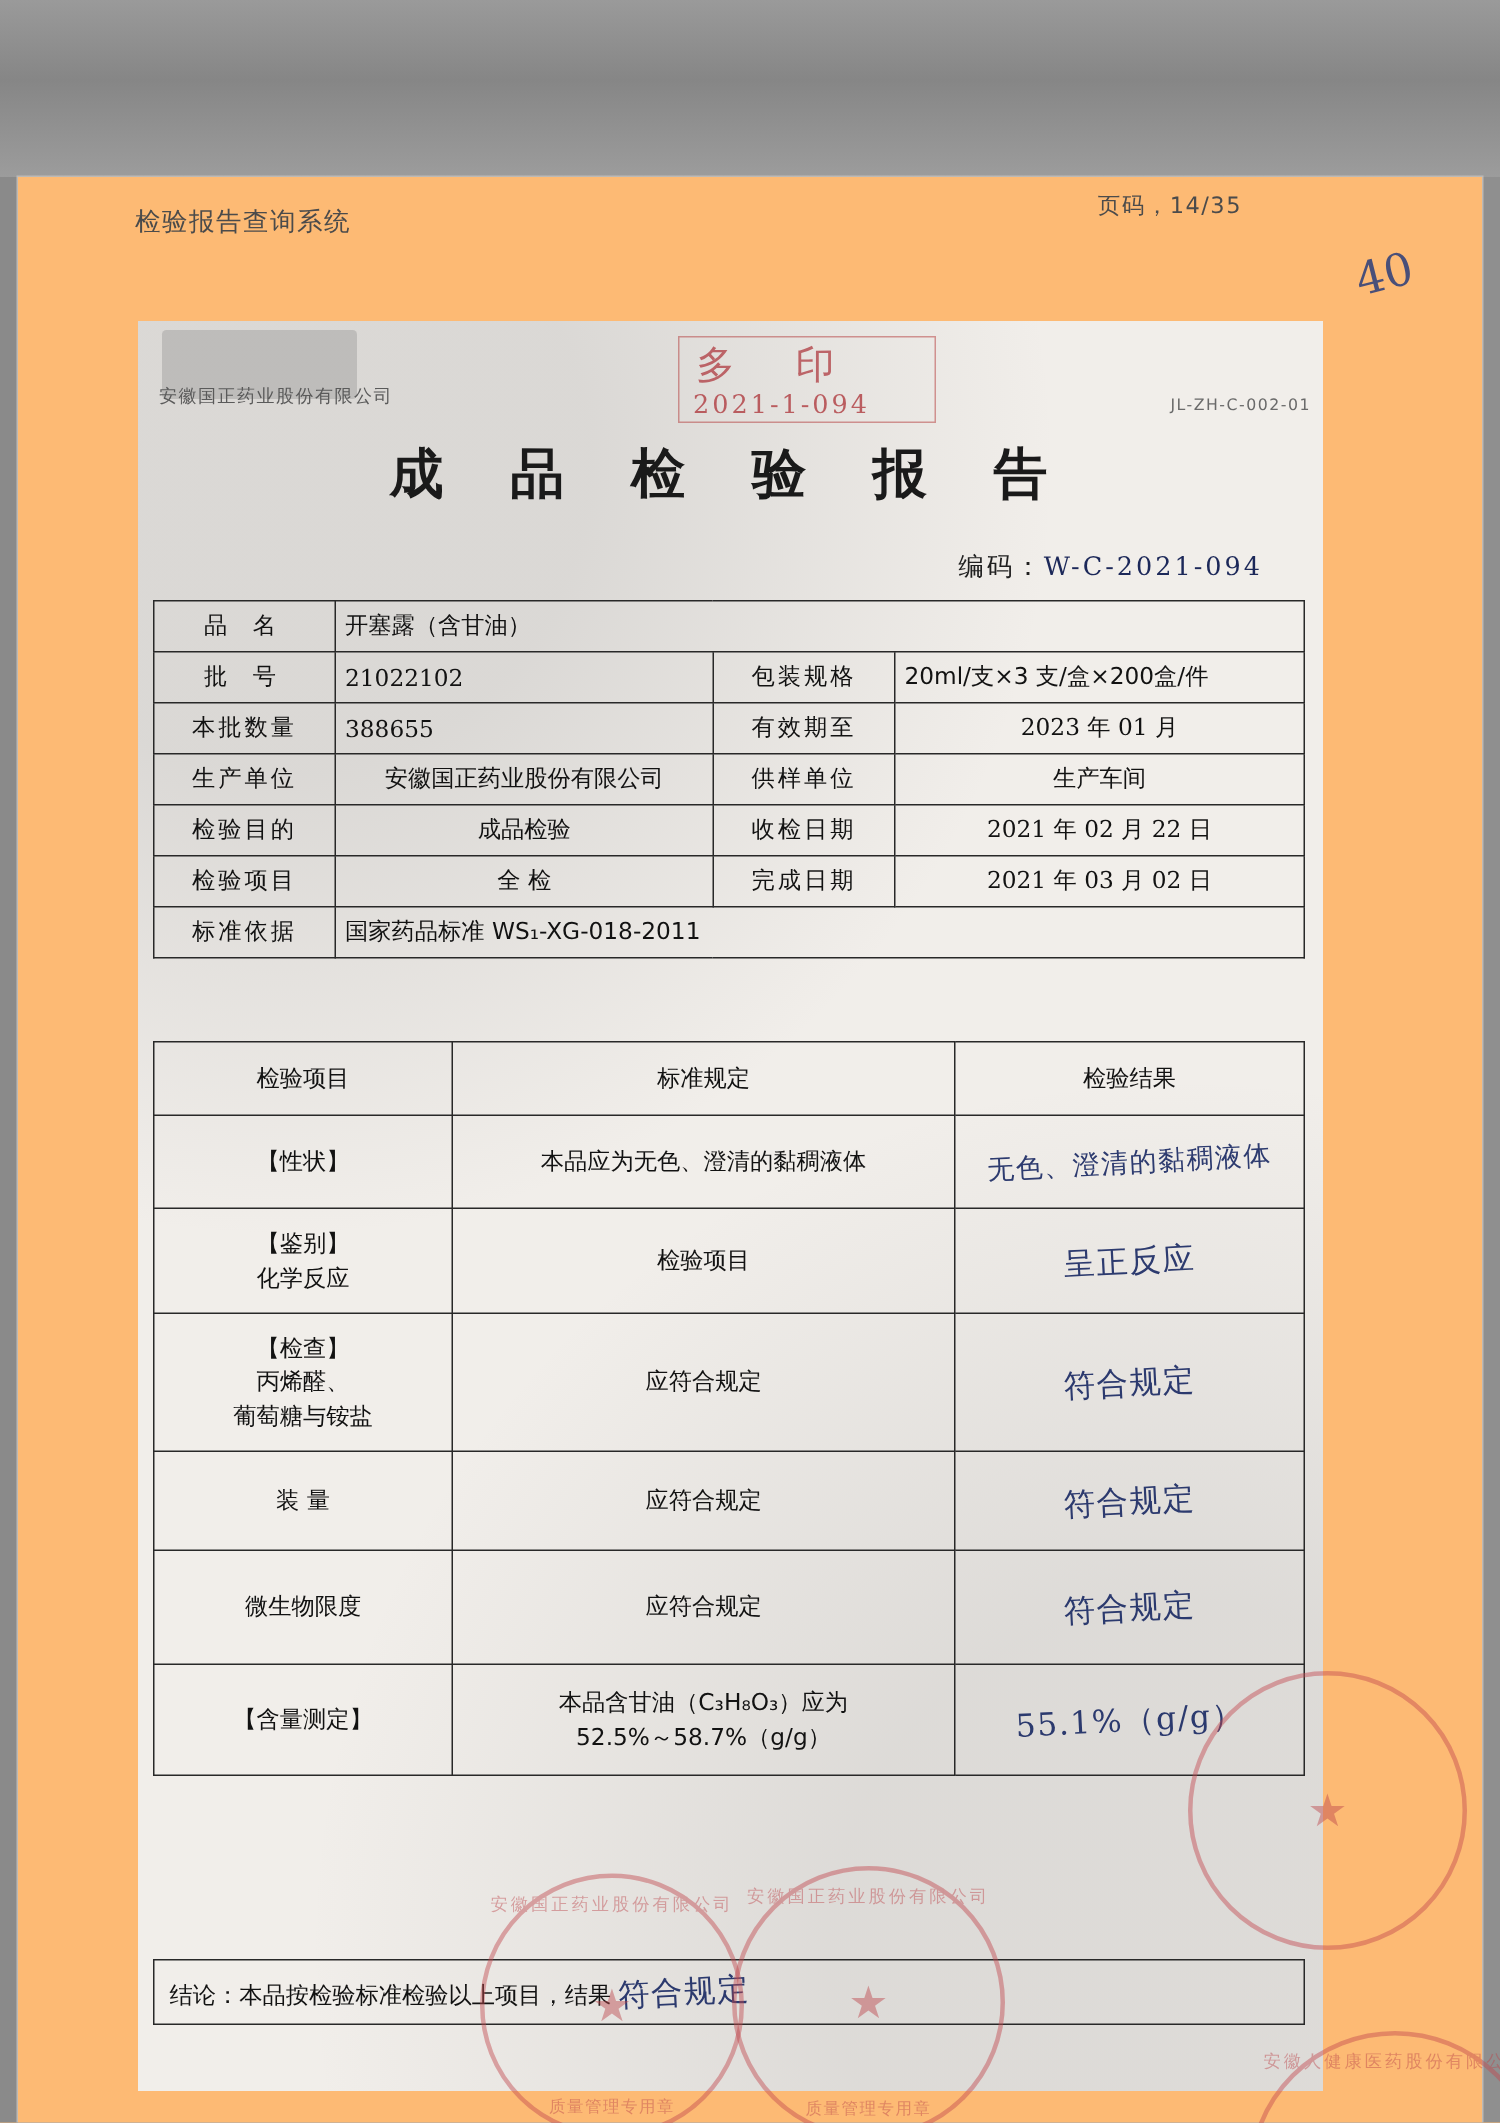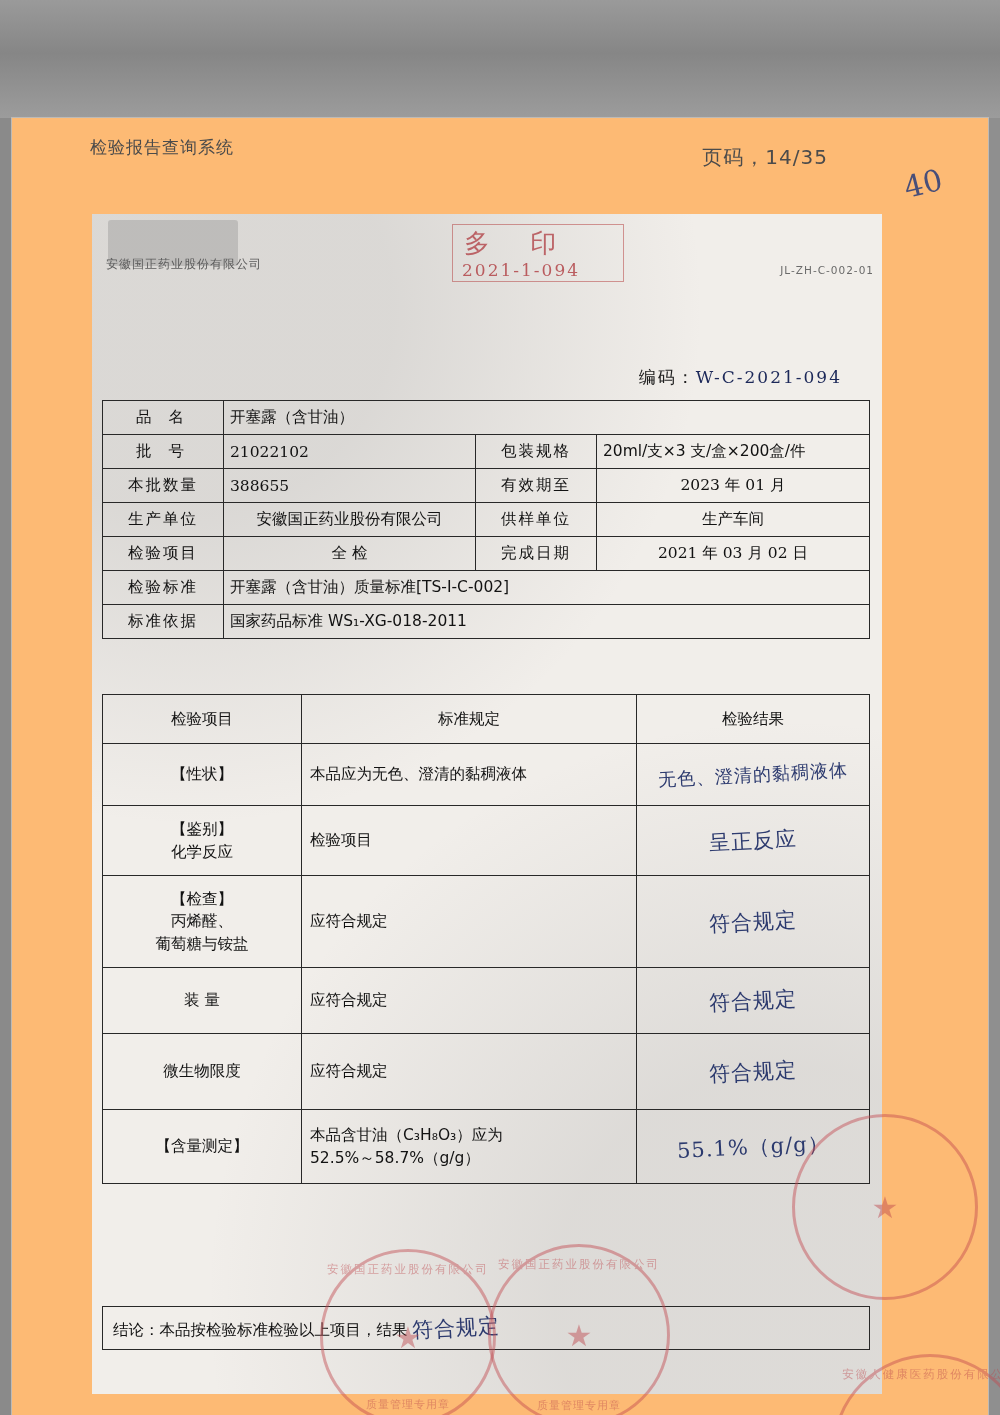--- a/index.html
+++ b/index.html
@@ -17,21 +17,21 @@
   }
   
   #topbar{position:absolute;left:0;top:0;width:1000px;height:118px;background:#8e8e8e;}
   #topbar .band{position:absolute;left:0;top:0;width:1000px;height:118px;
     background:linear-gradient(180deg,#9a9a9a 0%,#868686 45%,#9c9c9c 100%);}
   #leftedge{position:absolute;left:0;top:118px;width:12px;height:1297px;background:#8a8a8a;}
 
   
   .print-head{position:absolute;left:0;top:0;width:976px;height:70px;}
   .print-head .left{position:absolute;left:78px;top:18px;font-size:17px;color:#4b4b4b;letter-spacing:1px;}
-  .print-head .right{position:absolute;right:160px;top:26px;font-size:20px;color:#4b4b4b;letter-spacing:1px;}
+  .print-head .right{position:absolute;right:160px;top:10px;font-size:15px;color:#4b4b4b;letter-spacing:1px;}
   .pen-mark{position:absolute;right:46px;top:48px;font-size:30px;color:#2a3d7a;
     font-family:"DejaVu Serif","Liberation Serif",serif;transform:rotate(-14deg);opacity:.85;}
 
   
   #form{
     position:absolute;left:80px;top:96px;width:790px;height:1180px;
     background:#efece8;
     filter:contrast(1.02);
   }
   .grey-noise{
@@ -64,21 +64,21 @@
   .lbl{width:108px;text-align:center;letter-spacing:6px;white-space:nowrap;}
   .lbl2{width:108px;text-align:center;letter-spacing:2px;white-space:nowrap;}
   .ctr{text-align:center;}
   .hw{font-family:"DejaVu Serif","Liberation Serif",serif;color:#1b2a63;}
   .hw-lg{font-family:"DejaVu Serif","Liberation Serif",serif;color:#1b2a63;font-size:18px;}
 
   
   #res{position:absolute;left:10px;top:480px;width:768px;}
   #res td{border:1px solid #2a2a2a;font-size:15.5px;color:#141414;padding:6px 8px;}
   #res .c1{width:182px;text-align:center;line-height:1.45;}
-  #res .c2{width:318px;text-align:left;line-height:1.45;}
+  #res .c2{width:318px;text-align:center;line-height:1.45;}
   #res .c3{width:auto;text-align:center;}
   #res .head td{height:36px;text-align:center;}
   .handwrite{font-family:"DejaVu Serif","Liberation Serif",serif;color:#1b2a63;
     font-size:21px;letter-spacing:1px;transform:rotate(-3deg);display:inline-block;opacity:.9;}
   .handwrite.sm{font-size:18px;}
 
   #concl{position:absolute;left:10px;top:1092px;width:768px;}
   #concl td{border:1px solid #2a2a2a;height:42px;font-size:15.5px;color:#141414;padding:0 10px;}
   #sign{position:absolute;left:10px;top:1136px;width:768px;}
   #sign td{border:1px solid #2a2a2a;height:44px;font-size:15.5px;color:#141414;padding:0 10px;}
@@ -118,20 +118,21 @@
 
     <div class="hdrow">
       <div class="smudge"></div>
       <div class="company">安徽国正药业股份有限公司</div>
       <div class="stampbox"></div>
       <div class="stamp-red">多 印</div>
       <div class="stamp-red2">2021-1-094</div>
       <div class="codeno">JL-ZH-C-002-01</div>
     </div>
 
+    <div class="title">成 品 检 验 报 告</div>
     <div class="subcode">
       <span>编码：</span><span class="hw">W-C-2021-094</span>
     </div>
 
     <table id="info">
       <tbody>
           <tr>
         <td class="lbl">品    名</td>
         <td colspan="3">开塞露（含甘油）</td>
       </tr>
@@ -147,28 +148,30 @@
         <td class="lbl2">有效期至</td>
         <td class="ctr hw">2023 年 01 月</td>
       </tr>
       <tr>
         <td class="lbl2">生产单位</td>
         <td class="ctr">安徽国正药业股份有限公司</td>
         <td class="lbl2">供样单位</td>
         <td class="ctr">生产车间</td>
       </tr>
       <tr>
+        <td class="lbl2">检验目的</td>
+        <td class="ctr">成品检验</td>
+        <td class="lbl2">收检日期</td>
+        <td class="ctr hw">2021 年 02 月 22 日</td>
+      </tr>
+      <tr>
         <td class="lbl2">检验项目</td>
         <td class="ctr">全    检</td>
         <td class="lbl2">完成日期</td>
         <td class="ctr hw">2021 年 03 月 02 日</td>
-      </tr>
-      <tr>
-        <td class="lbl2">检验标准</td>
-        <td colspan="3">开塞露（含甘油）质量标准[TS-I-C-002]</td>
       </tr>
       <tr>
         <td class="lbl2">标准依据</td>
         <td colspan="3">国家药品标准 WS₁-XG-018-2011</td>
       </tr>
     </tbody>
       </table>
 
     <table id="res">
       <tbody>

